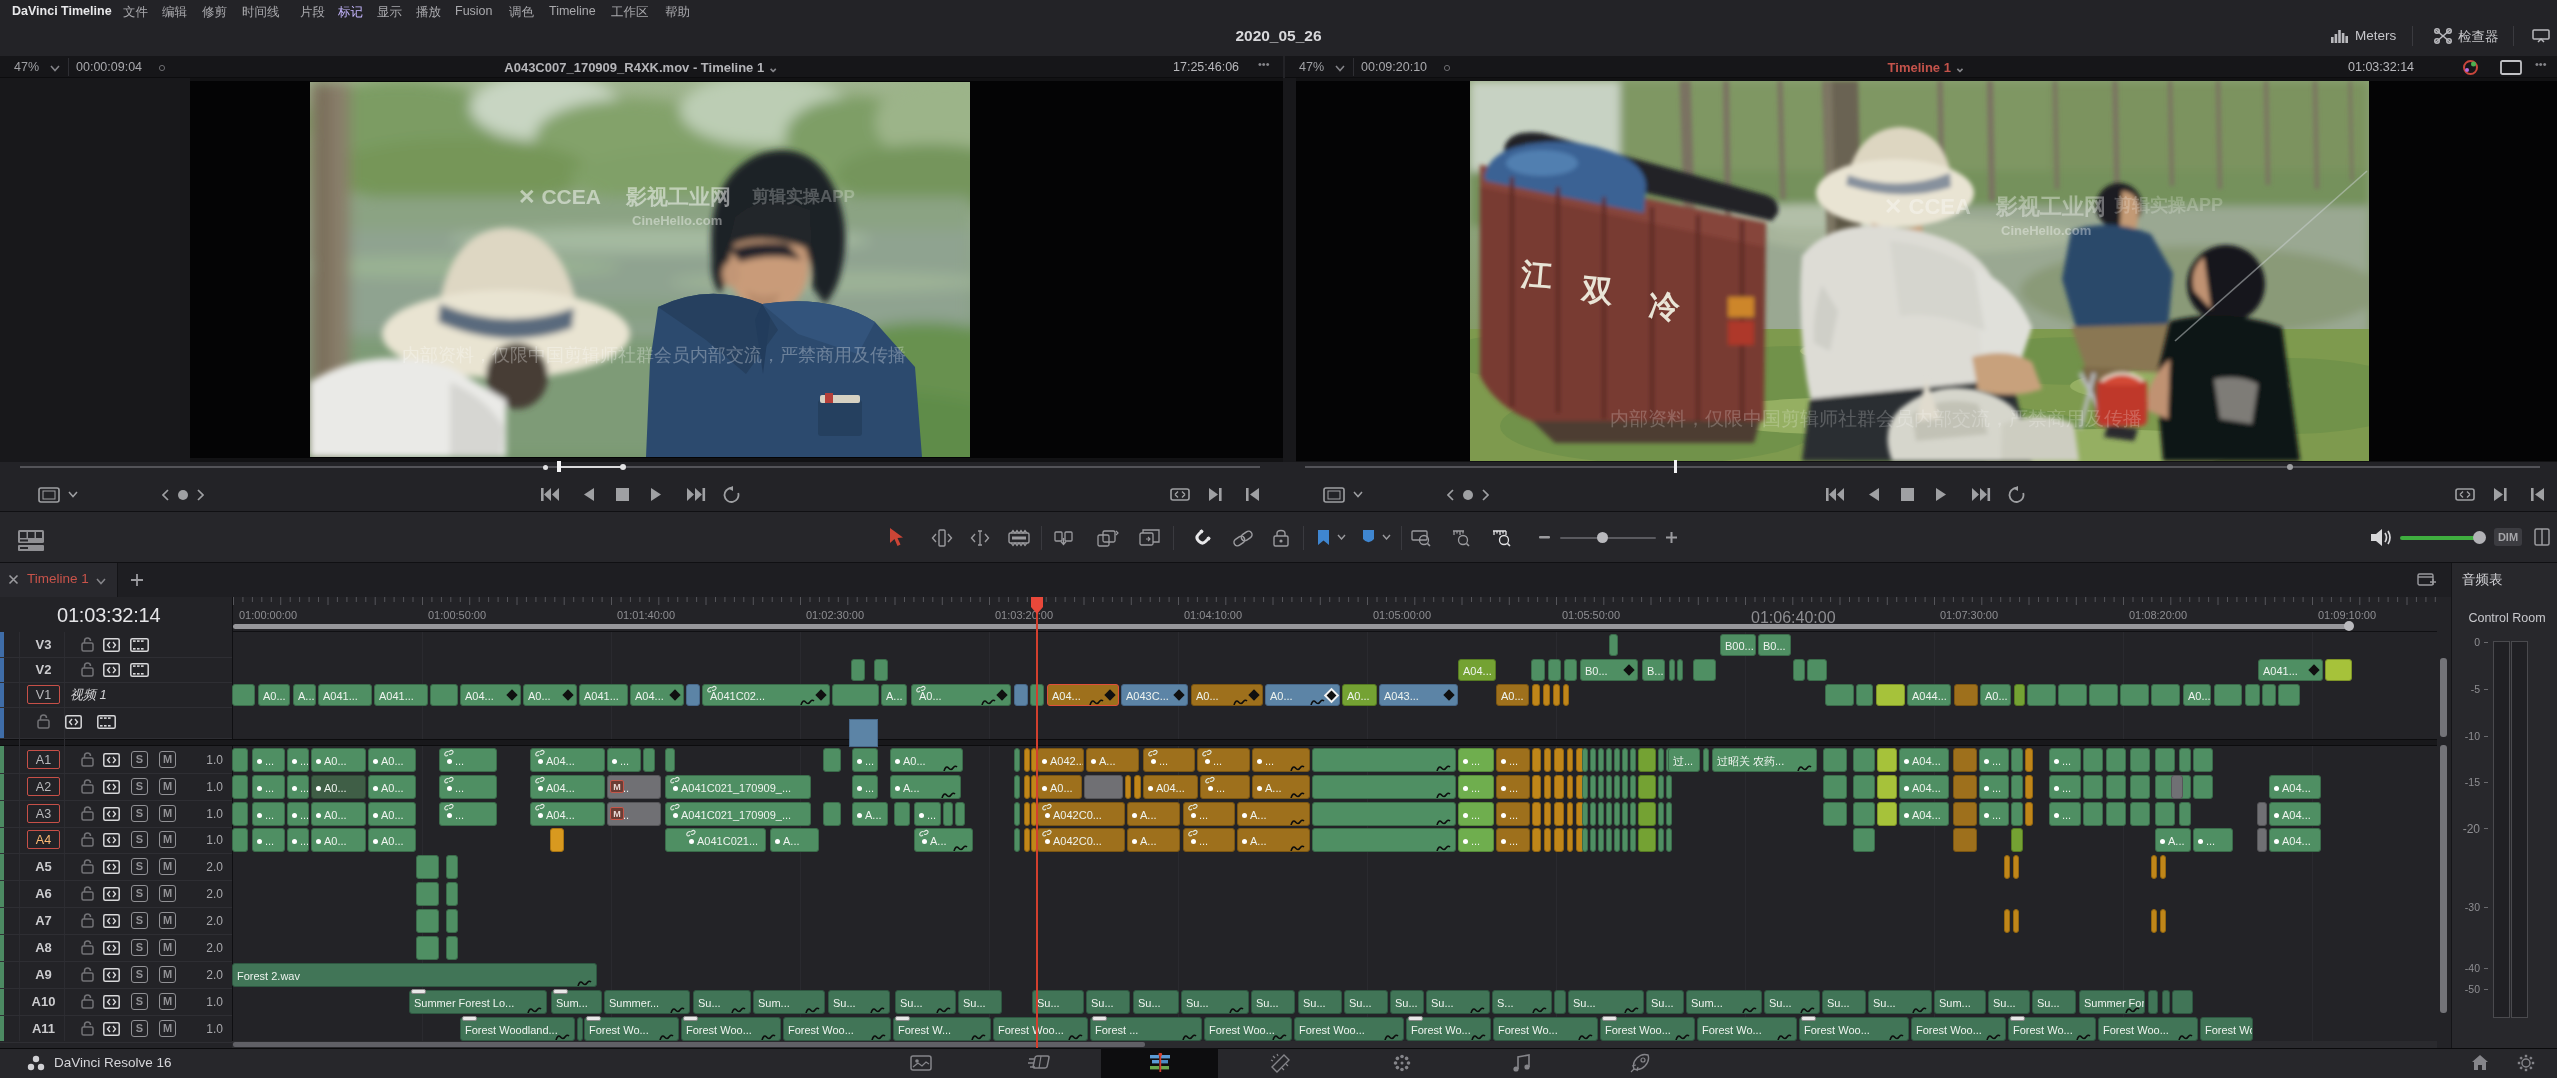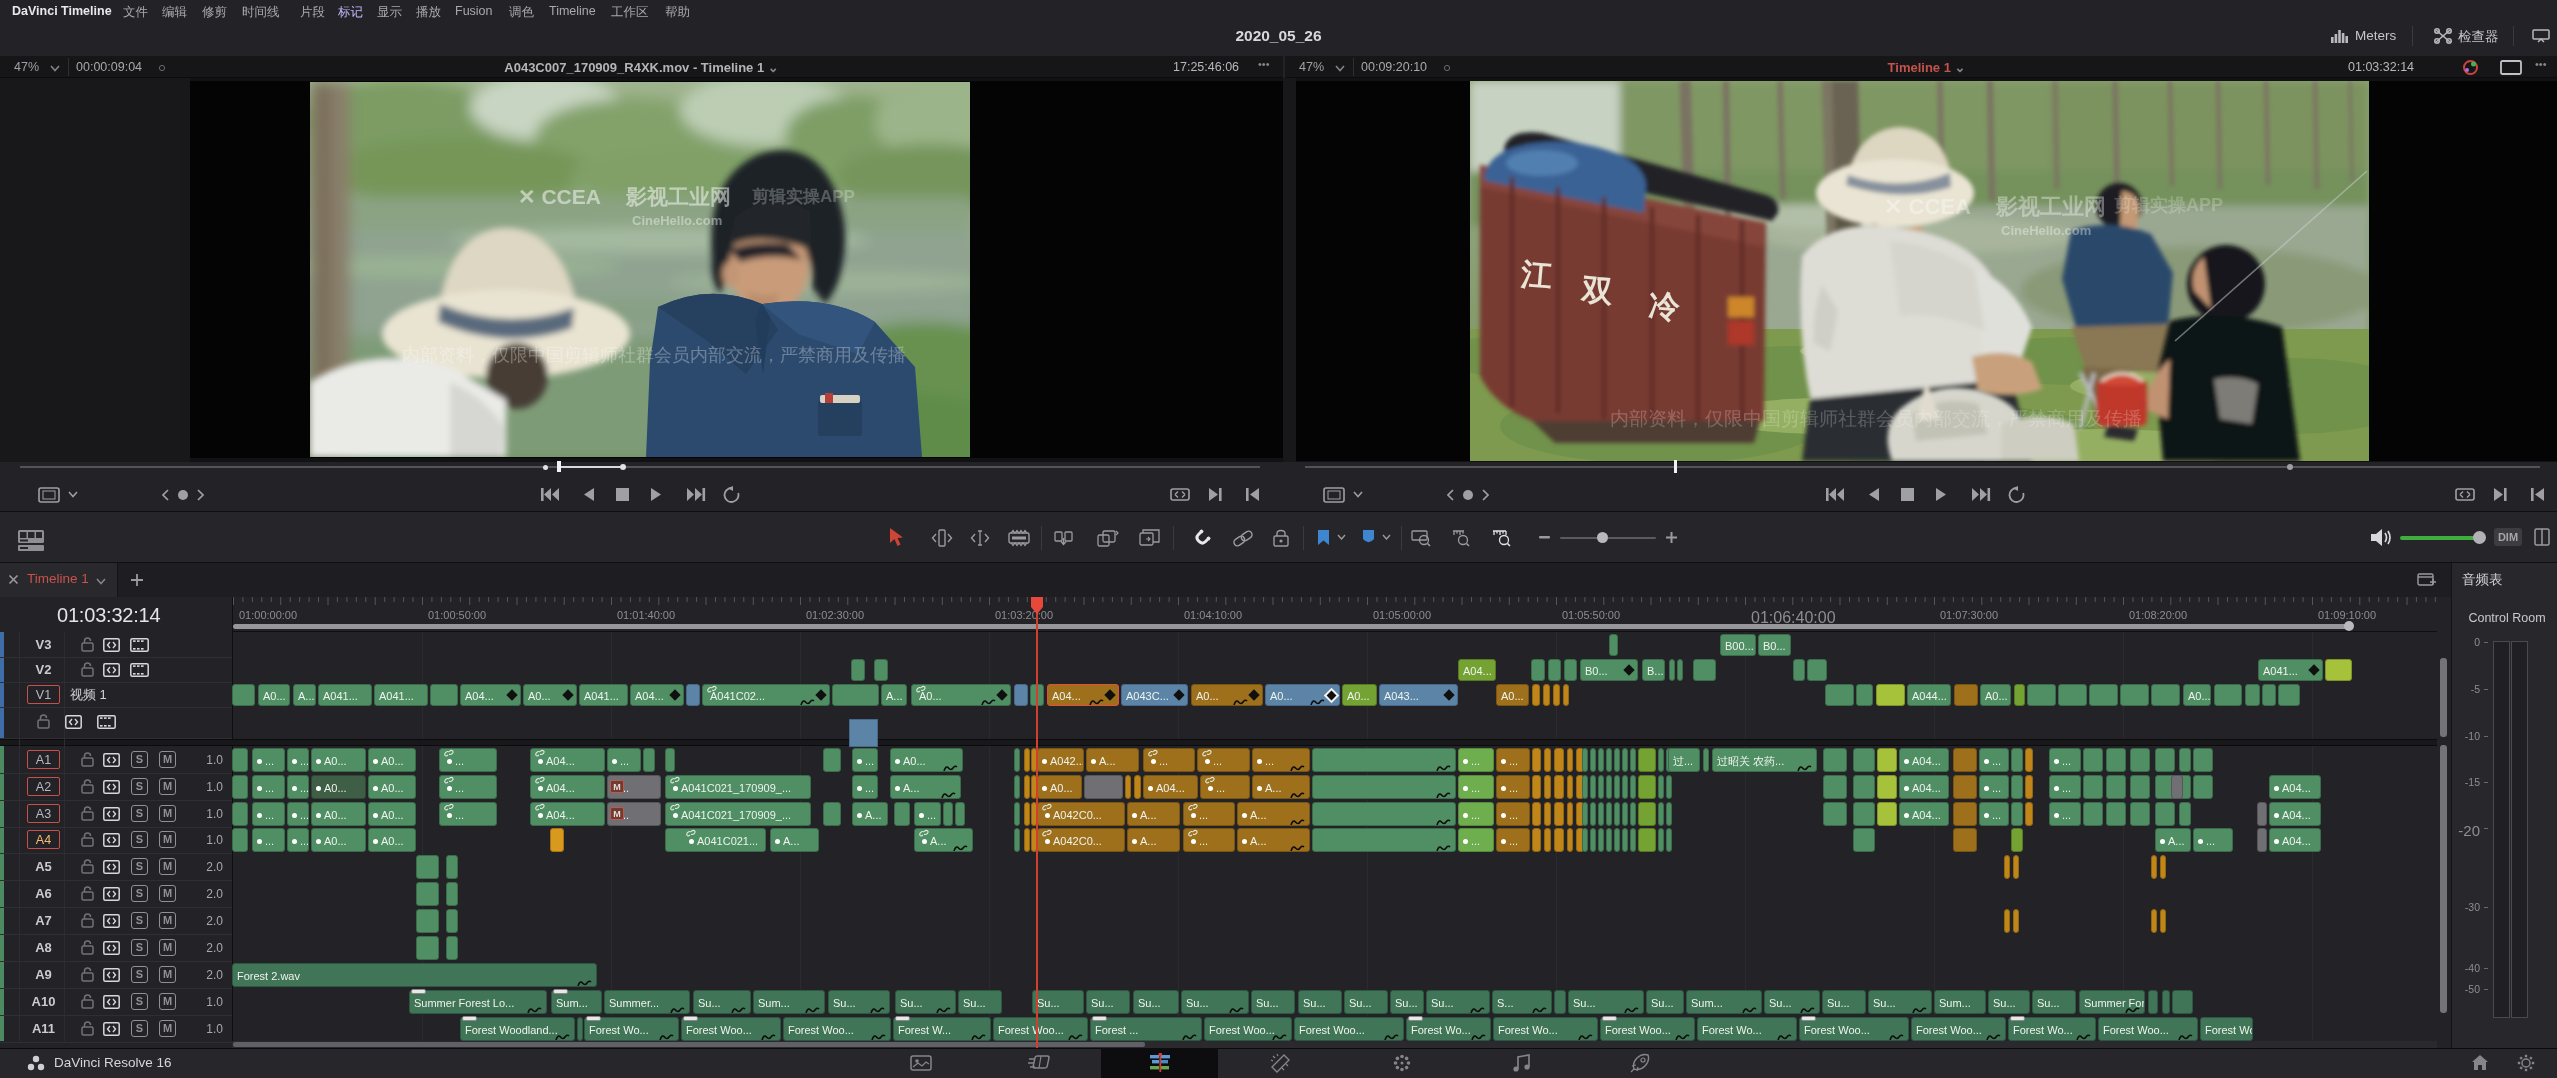--- a/index.html
+++ b/index.html
@@ -875,21 +875,21 @@
       <rect x="3" y="2.3" width="2.6" height="1.6"></rect>
       <rect x="7" y="2.3" width="2.6" height="1.6"></rect>
       <rect x="11" y="2.3" width="2.6" height="1.6"></rect>
       <rect x="3" y="10" width="2.6" height="1.6"></rect>
       <rect x="7" y="10" width="2.6" height="1.6"></rect>
       <rect x="11" y="10" width="2.6" height="1.6"></rect>
     </g>
   </svg>
 <div style="left:0px;top:707px;width:232px;height:1px;background:#2e2e33;"></div>
 <div style="left:27px;top:685px;width:33px;height:19px;border:1px solid #c75048;border-radius:2px;color:#b9b9bc;font-size:12.5px;text-align:center;line-height:19px;">V1</div>
-<div style="left:70px;top:686px;width:80px;height:18px;color:#d2d2d5;font-size:13px;line-height:18px;">视频 1</div>
+<div style="left:70px;top:686px;width:80px;height:18px;color:#d2d2d5;font-size:13px;line-height:18px;font-style:italic;">视频 1</div>
 <div style="left:0px;top:738px;width:232px;height:1px;background:#2e2e33;"></div>
 <svg style="left:37px;top:714px" width="13" height="15" viewBox="0 0 13 15">
     <g stroke="#737377" stroke-width="1.5" fill="none">
       <rect x="1" y="6" width="11" height="8" rx="1.5"></rect>
       <path d="M3.5 6 L3.5 4 Q3.5 1 6.5 1 Q9.5 1 9.5 4"></path>
     </g>
   </svg>
 <svg style="left:65px;top:715px" width="17" height="14" viewBox="0 0 17 14">
     <rect x="0.8" y="0.8" width="15.4" height="12.4" rx="1.5" stroke="#d8d8da" stroke-width="1.5" fill="none"></rect>
     <path d="M7 4 L4.5 7 L7 10 M10 4 L12.5 7 L10 10" stroke="#d8d8da" stroke-width="1.4" fill="none"></path>
@@ -1589,21 +1589,21 @@
   </svg>
 <div style="left:2462px;top:611px;width:90px;height:18px;color:#c9c9cd;font-size:12.5px;text-align:center;">Control Room</div>
 <div style="left:2458px;top:636px;width:22px;height:12px;color:#8e8e92;font-size:10.5px;text-align:right;">0</div>
 <div style="left:2484px;top:642px;width:4px;height:1px;background:#6a6a6e;"></div>
 <div style="left:2458px;top:683px;width:22px;height:12px;color:#8e8e92;font-size:10.5px;text-align:right;">-5</div>
 <div style="left:2484px;top:689px;width:4px;height:1px;background:#6a6a6e;"></div>
 <div style="left:2458px;top:730px;width:22px;height:12px;color:#8e8e92;font-size:10.5px;text-align:right;">-10</div>
 <div style="left:2484px;top:736px;width:4px;height:1px;background:#6a6a6e;"></div>
 <div style="left:2458px;top:776px;width:22px;height:12px;color:#8e8e92;font-size:10.5px;text-align:right;">-15</div>
 <div style="left:2484px;top:782px;width:4px;height:1px;background:#6a6a6e;"></div>
-<div style="left:2458px;top:822px;width:22px;height:12px;color:#8e8e92;font-size:15px;text-align:right;">-20</div>
+<div style="left:2458px;top:822px;width:22px;height:12px;color:#8e8e92;font-size:12px;text-align:right;">-20</div>
 <div style="left:2484px;top:828px;width:4px;height:1px;background:#6a6a6e;"></div>
 <div style="left:2458px;top:901px;width:22px;height:12px;color:#8e8e92;font-size:10.5px;text-align:right;">-30</div>
 <div style="left:2484px;top:907px;width:4px;height:1px;background:#6a6a6e;"></div>
 <div style="left:2458px;top:962px;width:22px;height:12px;color:#8e8e92;font-size:10.5px;text-align:right;">-40</div>
 <div style="left:2484px;top:968px;width:4px;height:1px;background:#6a6a6e;"></div>
 <div style="left:2458px;top:983px;width:22px;height:12px;color:#8e8e92;font-size:10.5px;text-align:right;">-50</div>
 <div style="left:2484px;top:989px;width:4px;height:1px;background:#6a6a6e;"></div>
 <div style="left:2493px;top:641px;width:17px;height:377px;background:#202024;border:1px solid #4a4a4e;"></div>
 <div style="left:2511px;top:641px;width:17px;height:377px;background:#202024;border:1px solid #4a4a4e;"></div>
 <div style="left:0px;top:1048px;width:2557px;height:30px;background:#27272b;border-top:1px solid #0b0b0d;"></div>

